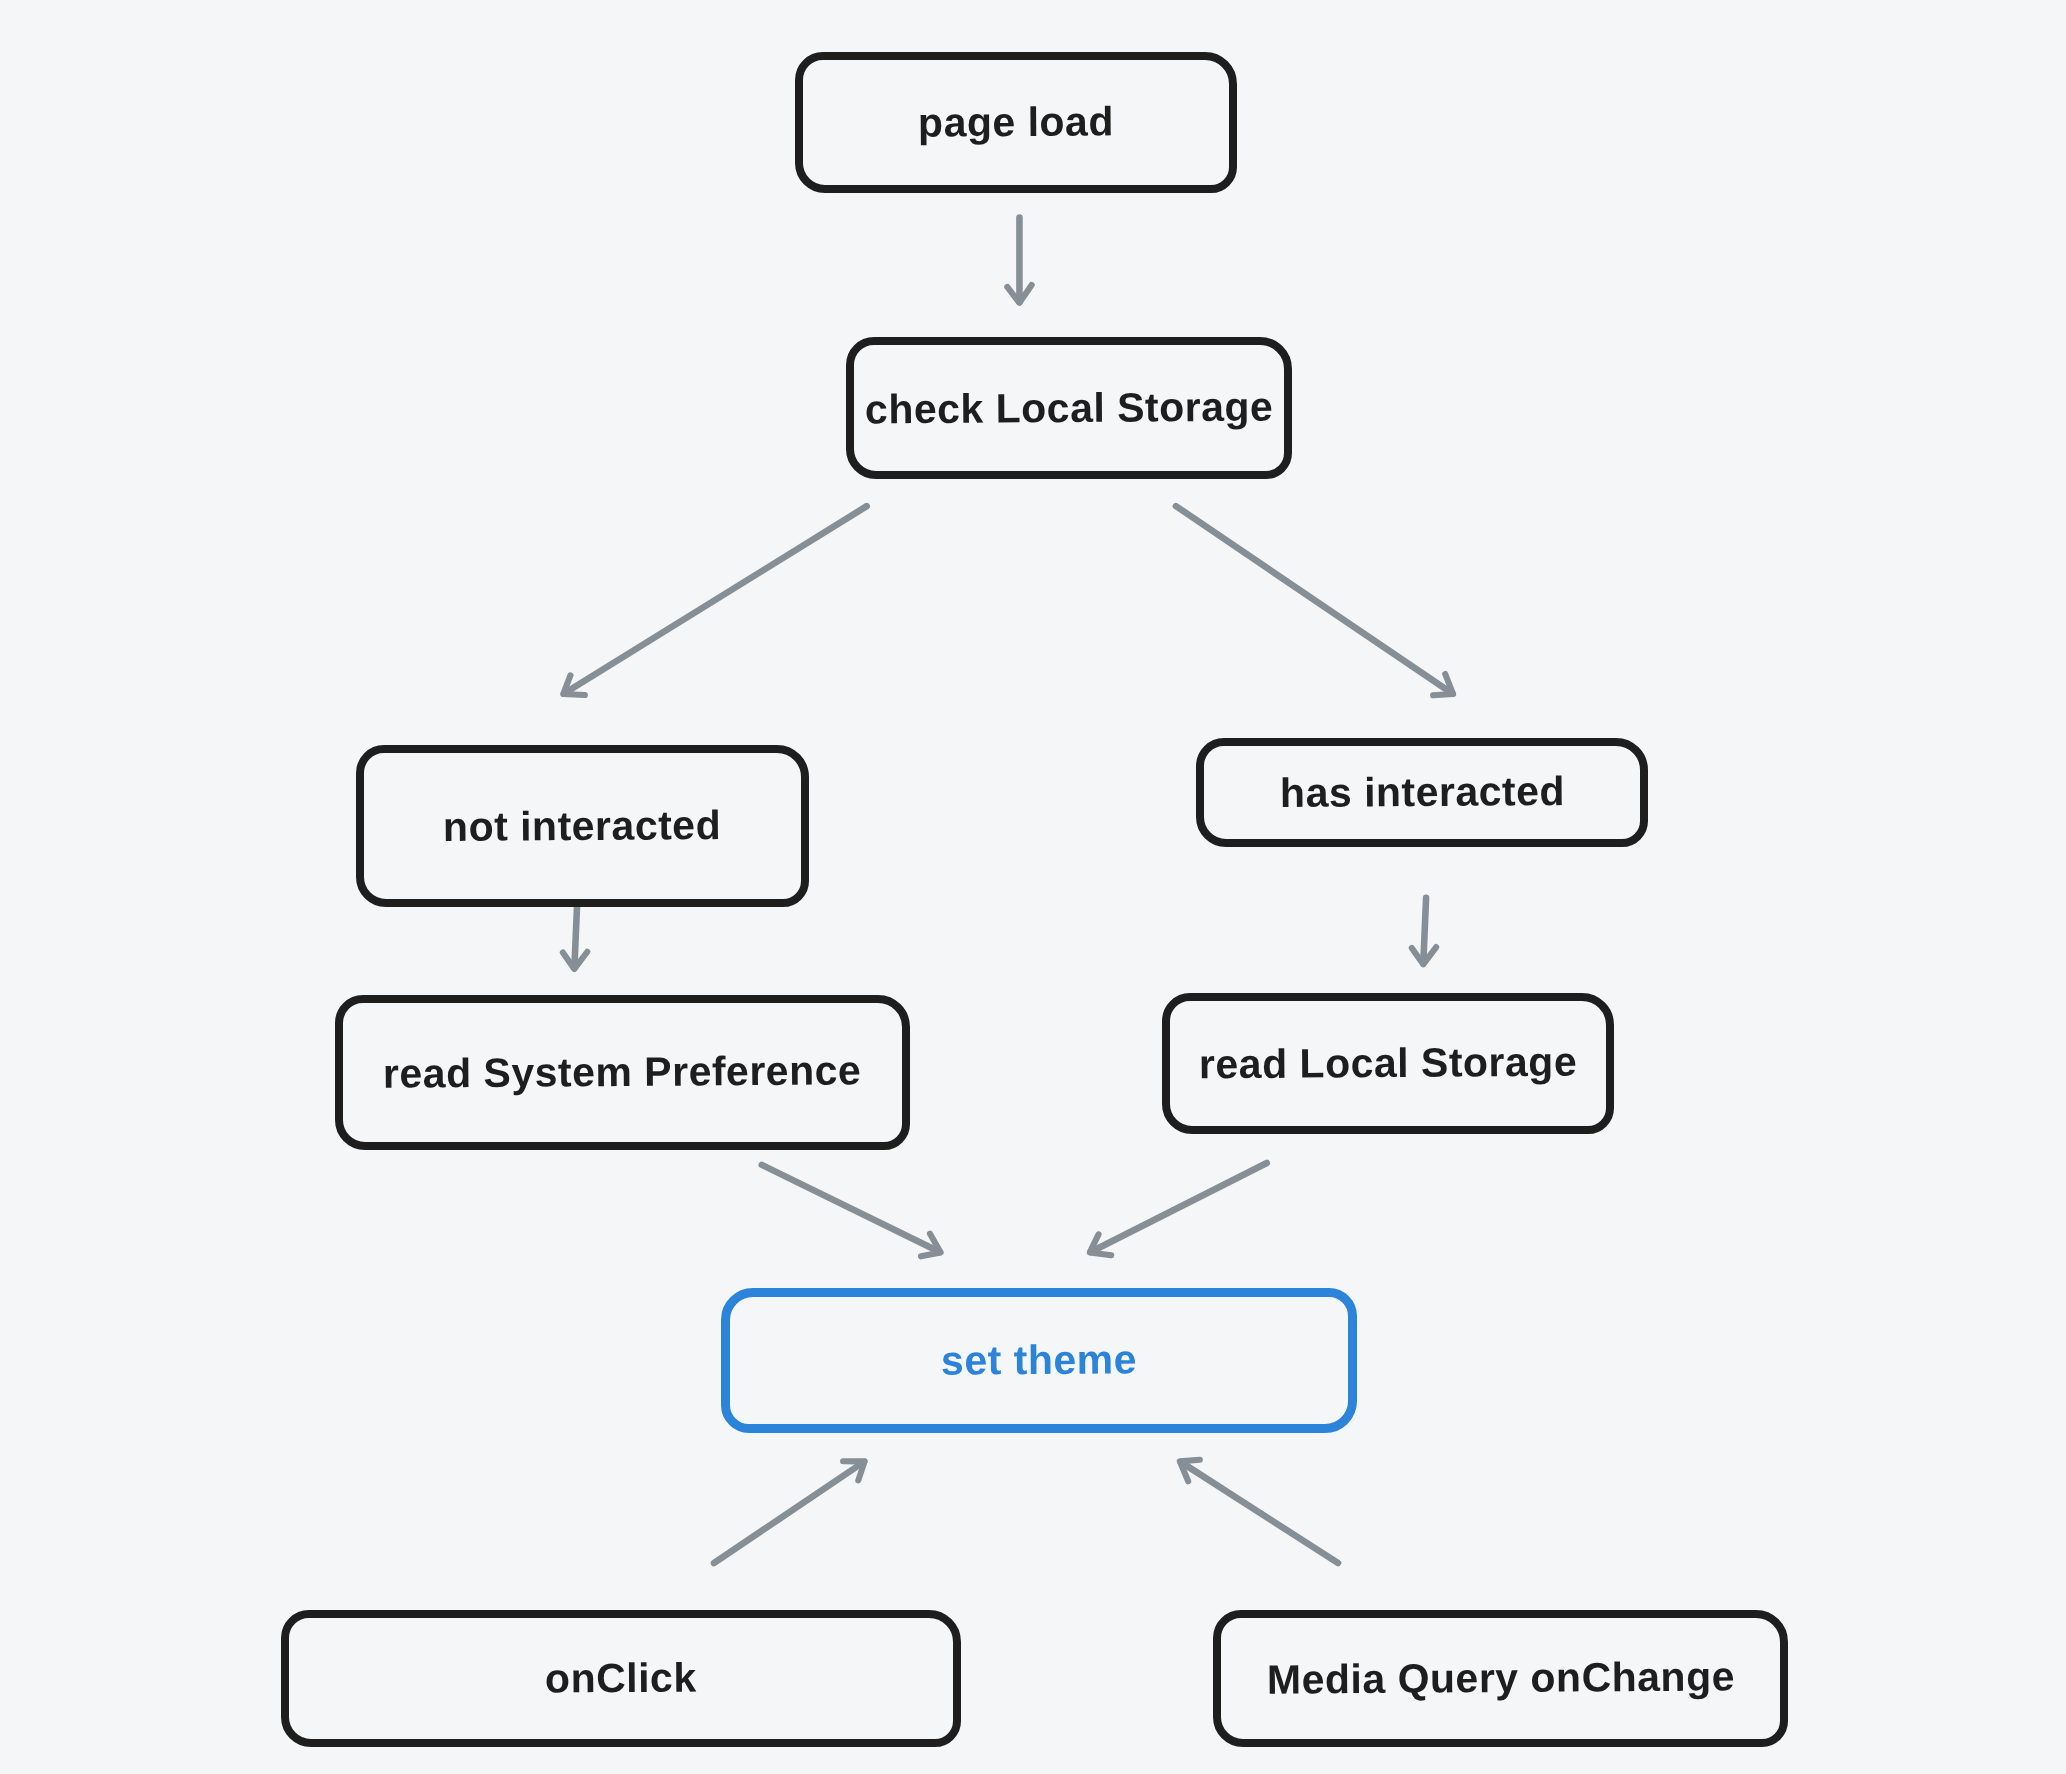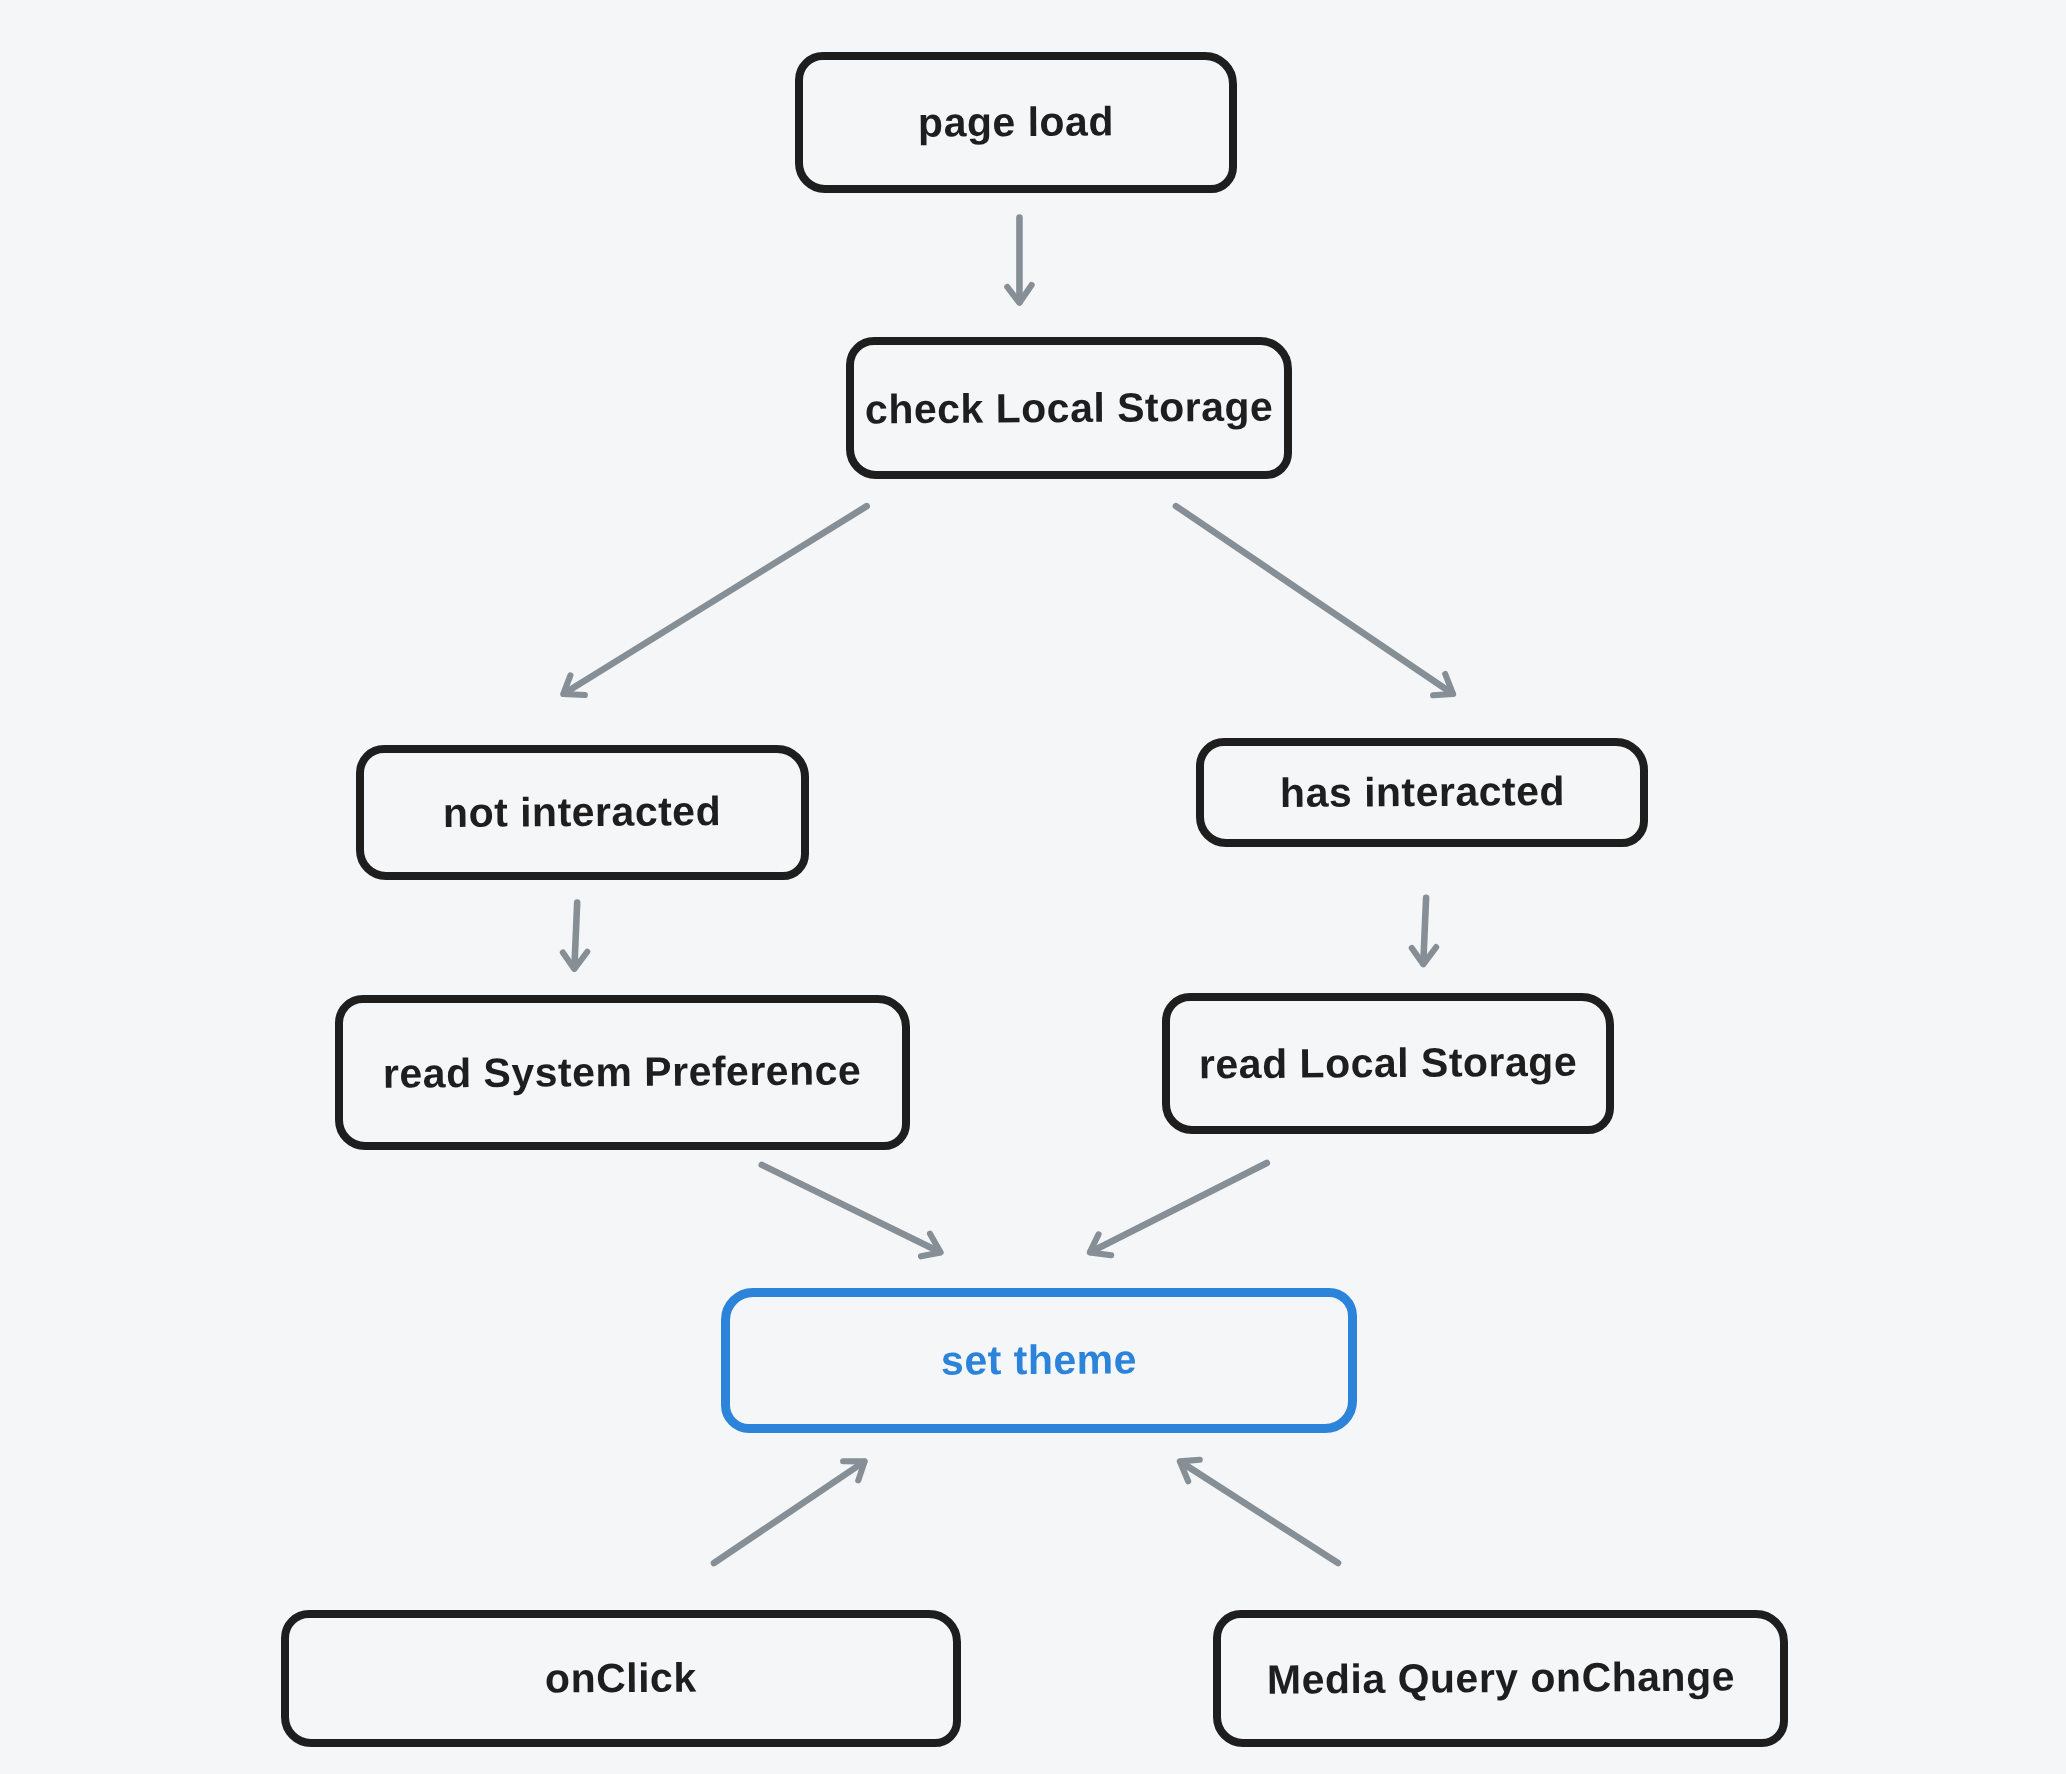--- a/index.html
+++ b/index.html
@@ -61,21 +61,21 @@
   }
   .node--accent {
     border-color: var(--accent);
     color: var(--accent);
     border-width: 9.4px;
     border-radius: 32px 28px 32px 28px;
   }
   
   .n-page-load              { left: 795px;  top: 52px;   width: 442px; height: 141px; }
   .n-check-local-storage    { left: 798px;  top: 337px;  width: 446px; height: 142px; margin-left: 48px; }
-  .n-not-interacted         { left: 356px;  top: 745px;  width: 453px; height: 135px; }
+  .n-not-interacted         { left: 356px;  top: 745px;  width: 453px; height: 162px; }
   .n-has-interacted         { left: 1196px; top: 738px;  width: 452px; height: 109px; }
   .n-read-system-preference { left: 287px;  top: 995px; width: 575px; height: 155px; margin-left: 48px; }
   .n-read-local-storage     { left: 1162px; top: 993px; width: 452px; height: 141px; }
   .n-set-theme              { left: 721px;  top: 1288px; width: 636px; height: 145px; }
   .n-onclick                { left: 281px;  top: 1610px; width: 680px; height: 137px; }
   .n-media-query-onchange   { left: 1213px; top: 1610px; width: 575px; height: 137px; }
 </style>
 </head>
 <body>
 

